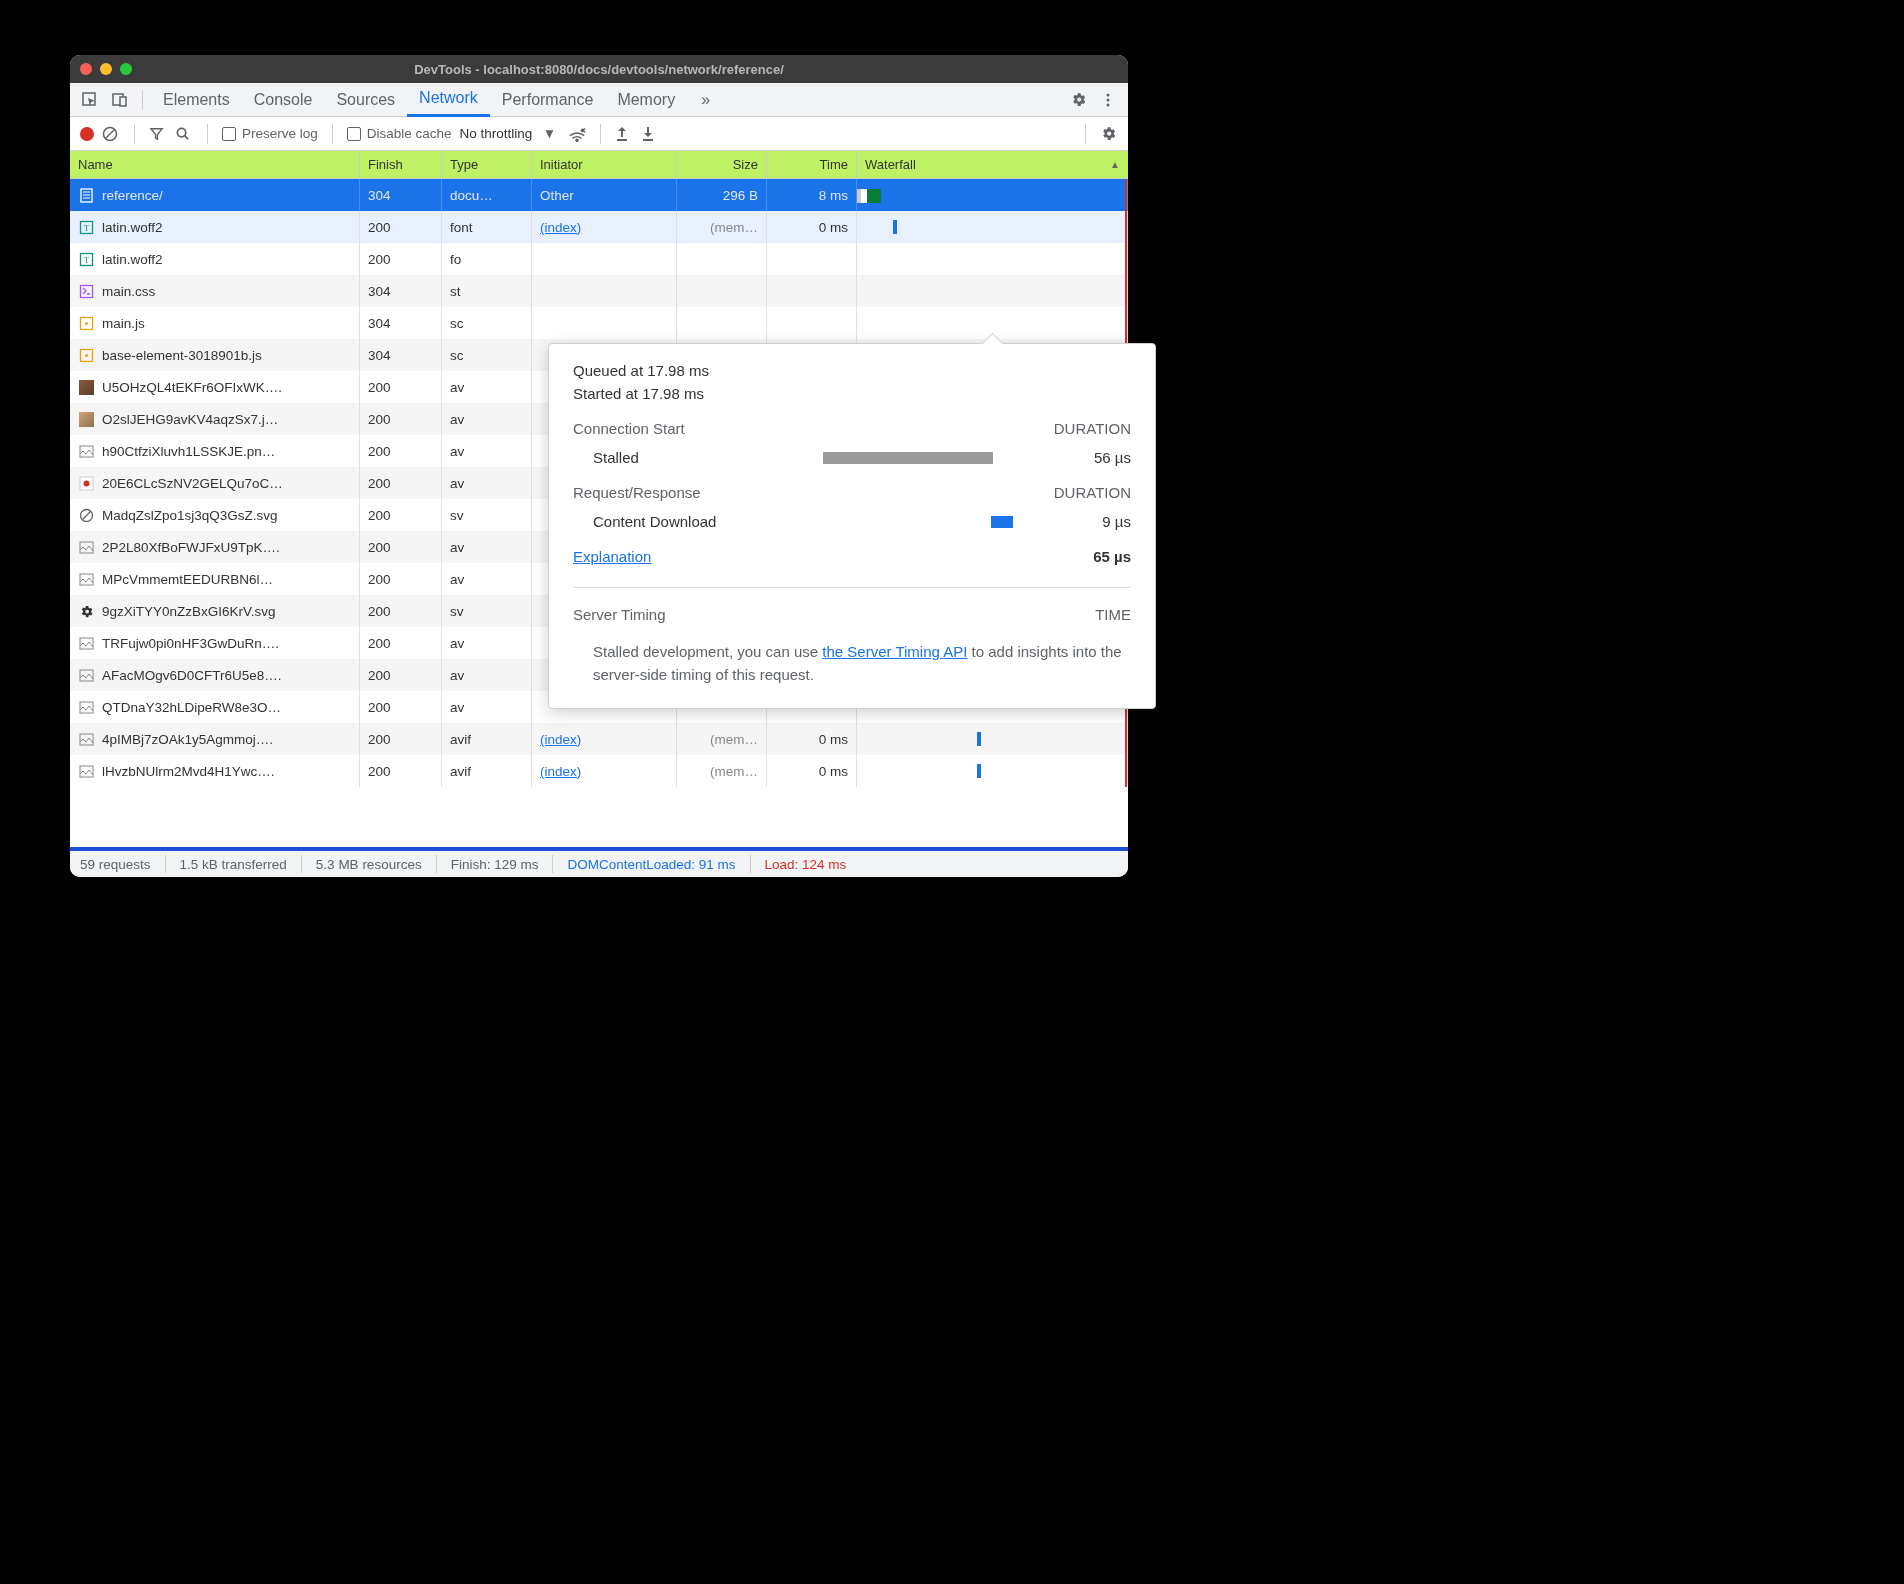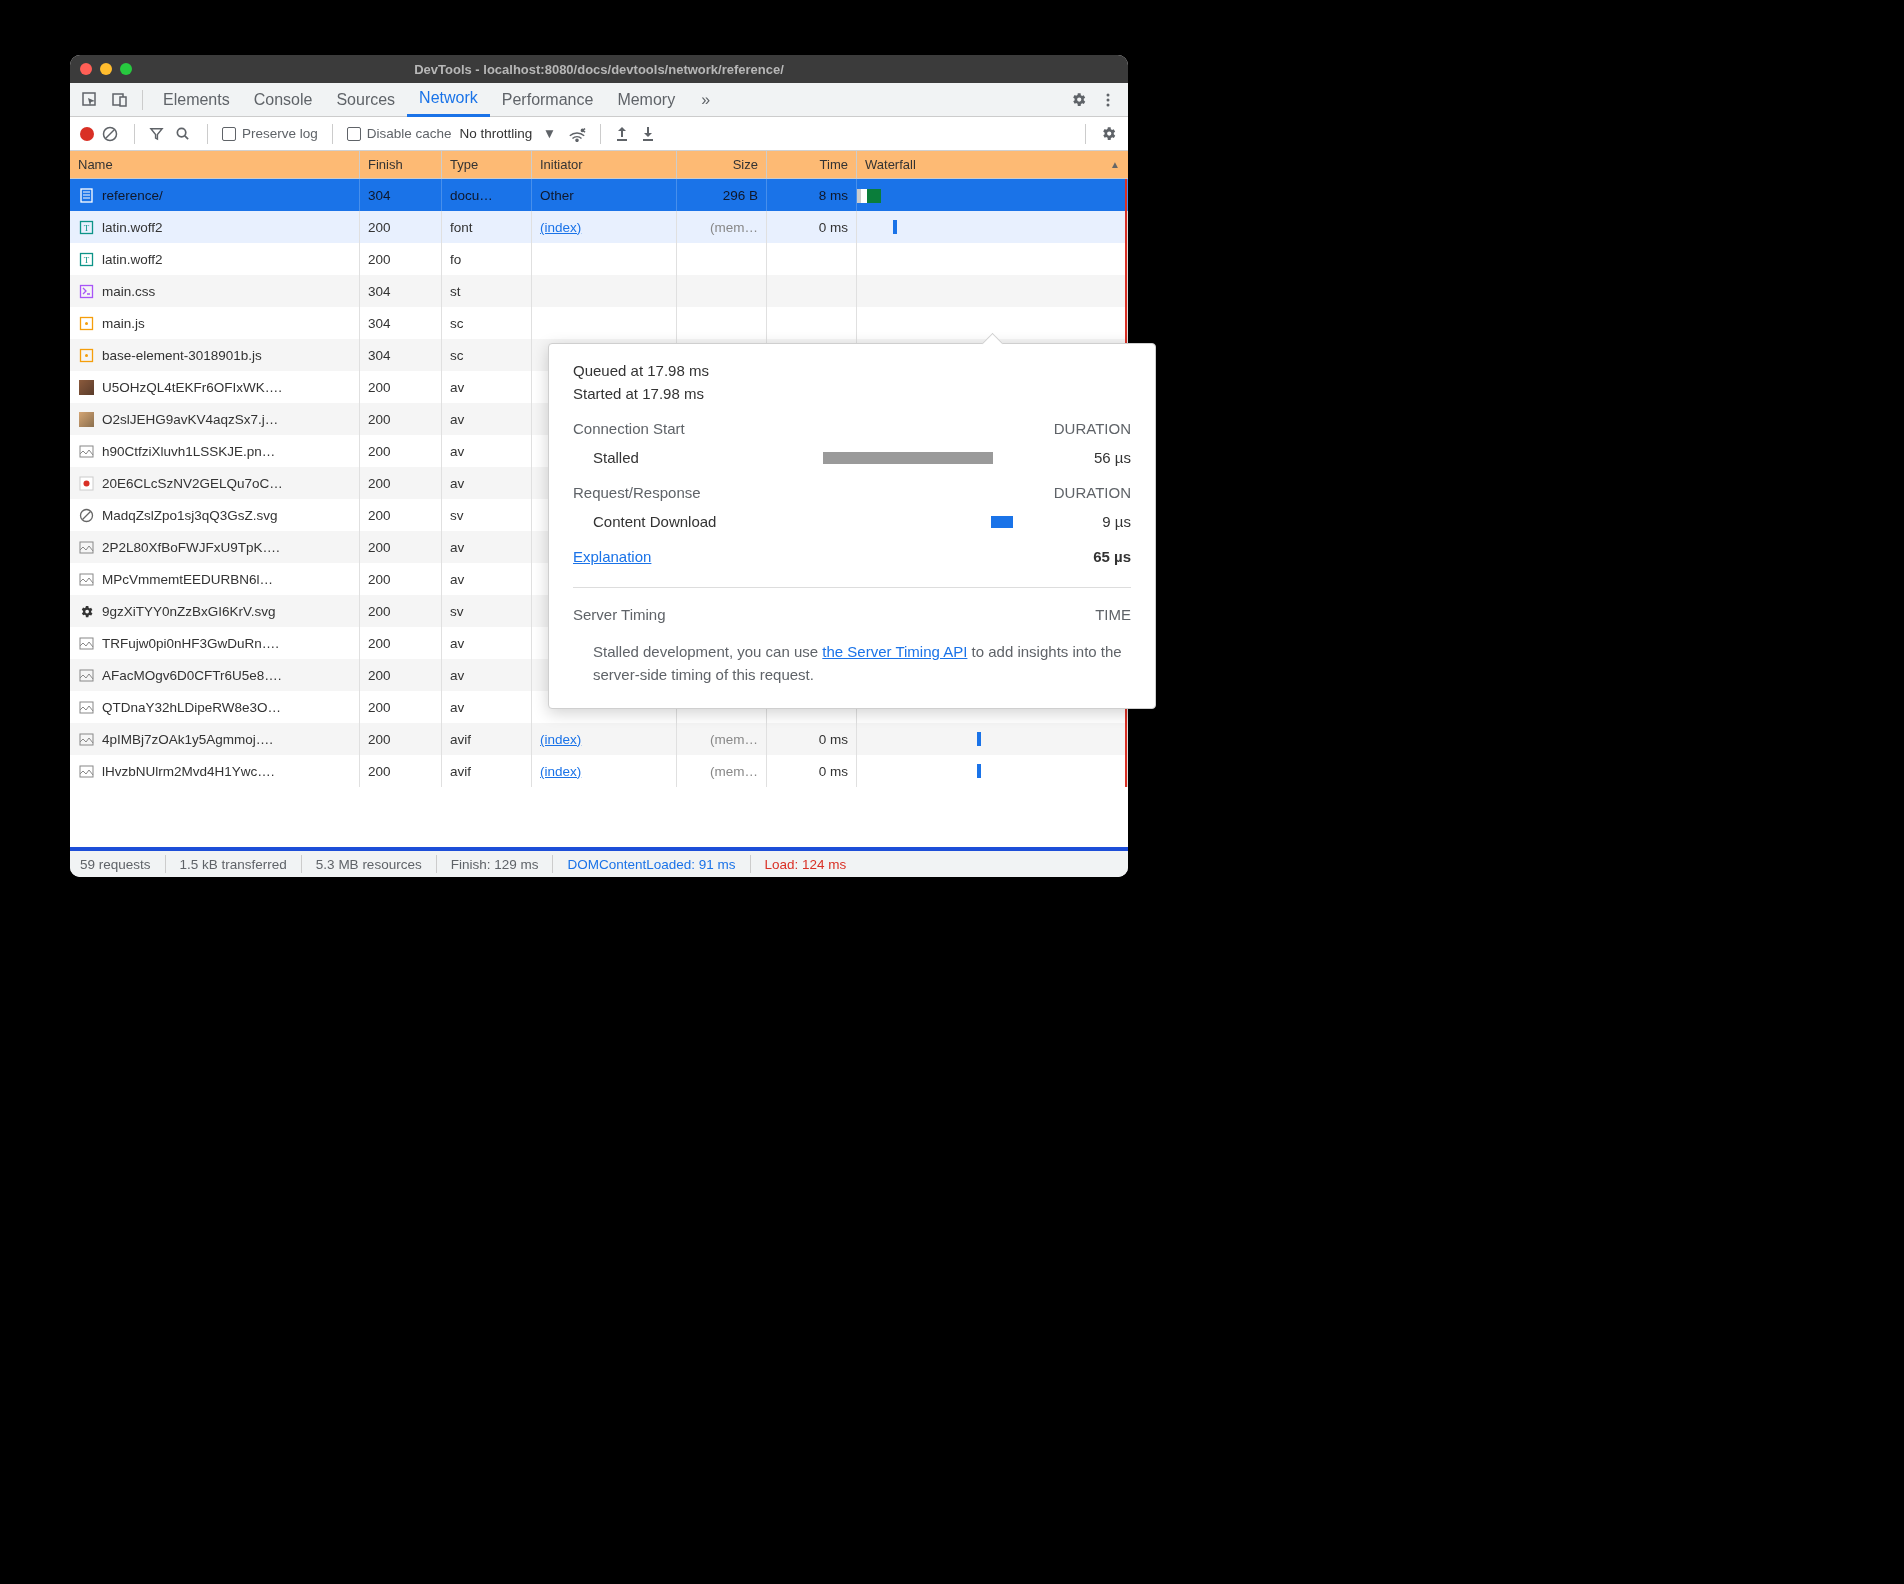--- a/index.html
+++ b/index.html
@@ -80,21 +80,21 @@
     font-size: 13.5px;
   }
   .rec-dot { width: 14px; height: 14px; border-radius: 50%; background: #d93025; }
   .nothrottle { display: flex; align-items: center; gap: 6px; color:#333; }
   .chk { width:14px; height:14px; border:1.5px solid #5f6368; border-radius:2px; display:inline-block; }
   .toolbar-icon { width:18px; text-align:center; cursor:pointer; }
   
   .thead {
     display: flex;
     height: 28px;
-    background: #fdba74;
+    background: #bef264;
     border-bottom: 1px solid #ccc;
     font-size: 13px;
     color: #333;
   }
   .th {
     border-right: 1px solid #ccc;
     padding: 0 8px;
     display: flex;
     align-items: center;
     font-weight: 400;
@@ -110,21 +110,21 @@
   
   .rows { flex: 1; overflow: hidden; position: relative; }
   .row {
     display: flex;
     height: 32px;
     align-items: center;
     font-size: 13.5px;
     color: #333;
   }
   .row:nth-child(even) { background: #f5f5f5; }
-  .row.selected { background: #1a73e8 !important; color: #0f172a; }
+  .row.selected { background: #1a73e8 !important; color: #e5e5e5; }
   .row.hover { background: #e8f0fe !important; }
   .td { border-right: 1px solid #e0e0e0; padding: 0 8px; display:flex; align-items:center; height:100%; overflow:hidden; text-overflow:ellipsis; white-space:nowrap; }
   .row.selected .td { border-right-color: rgba(255,255,255,0.2); }
   .td.col-size, .td.col-time { justify-content:flex-end; }
   .td.col-name { gap:8px; }
   .td.col-initiator a { color:#1a73e8; text-decoration: underline; }
   .ficon { width:16px; height:16px; display:flex; align-items:center; justify-content:center; font-size:11px; flex-shrink:0; }
   .wf-line { position:absolute; right:0; top:0; bottom:0; width:2px; background:#d93025; }
   
   .footer {

